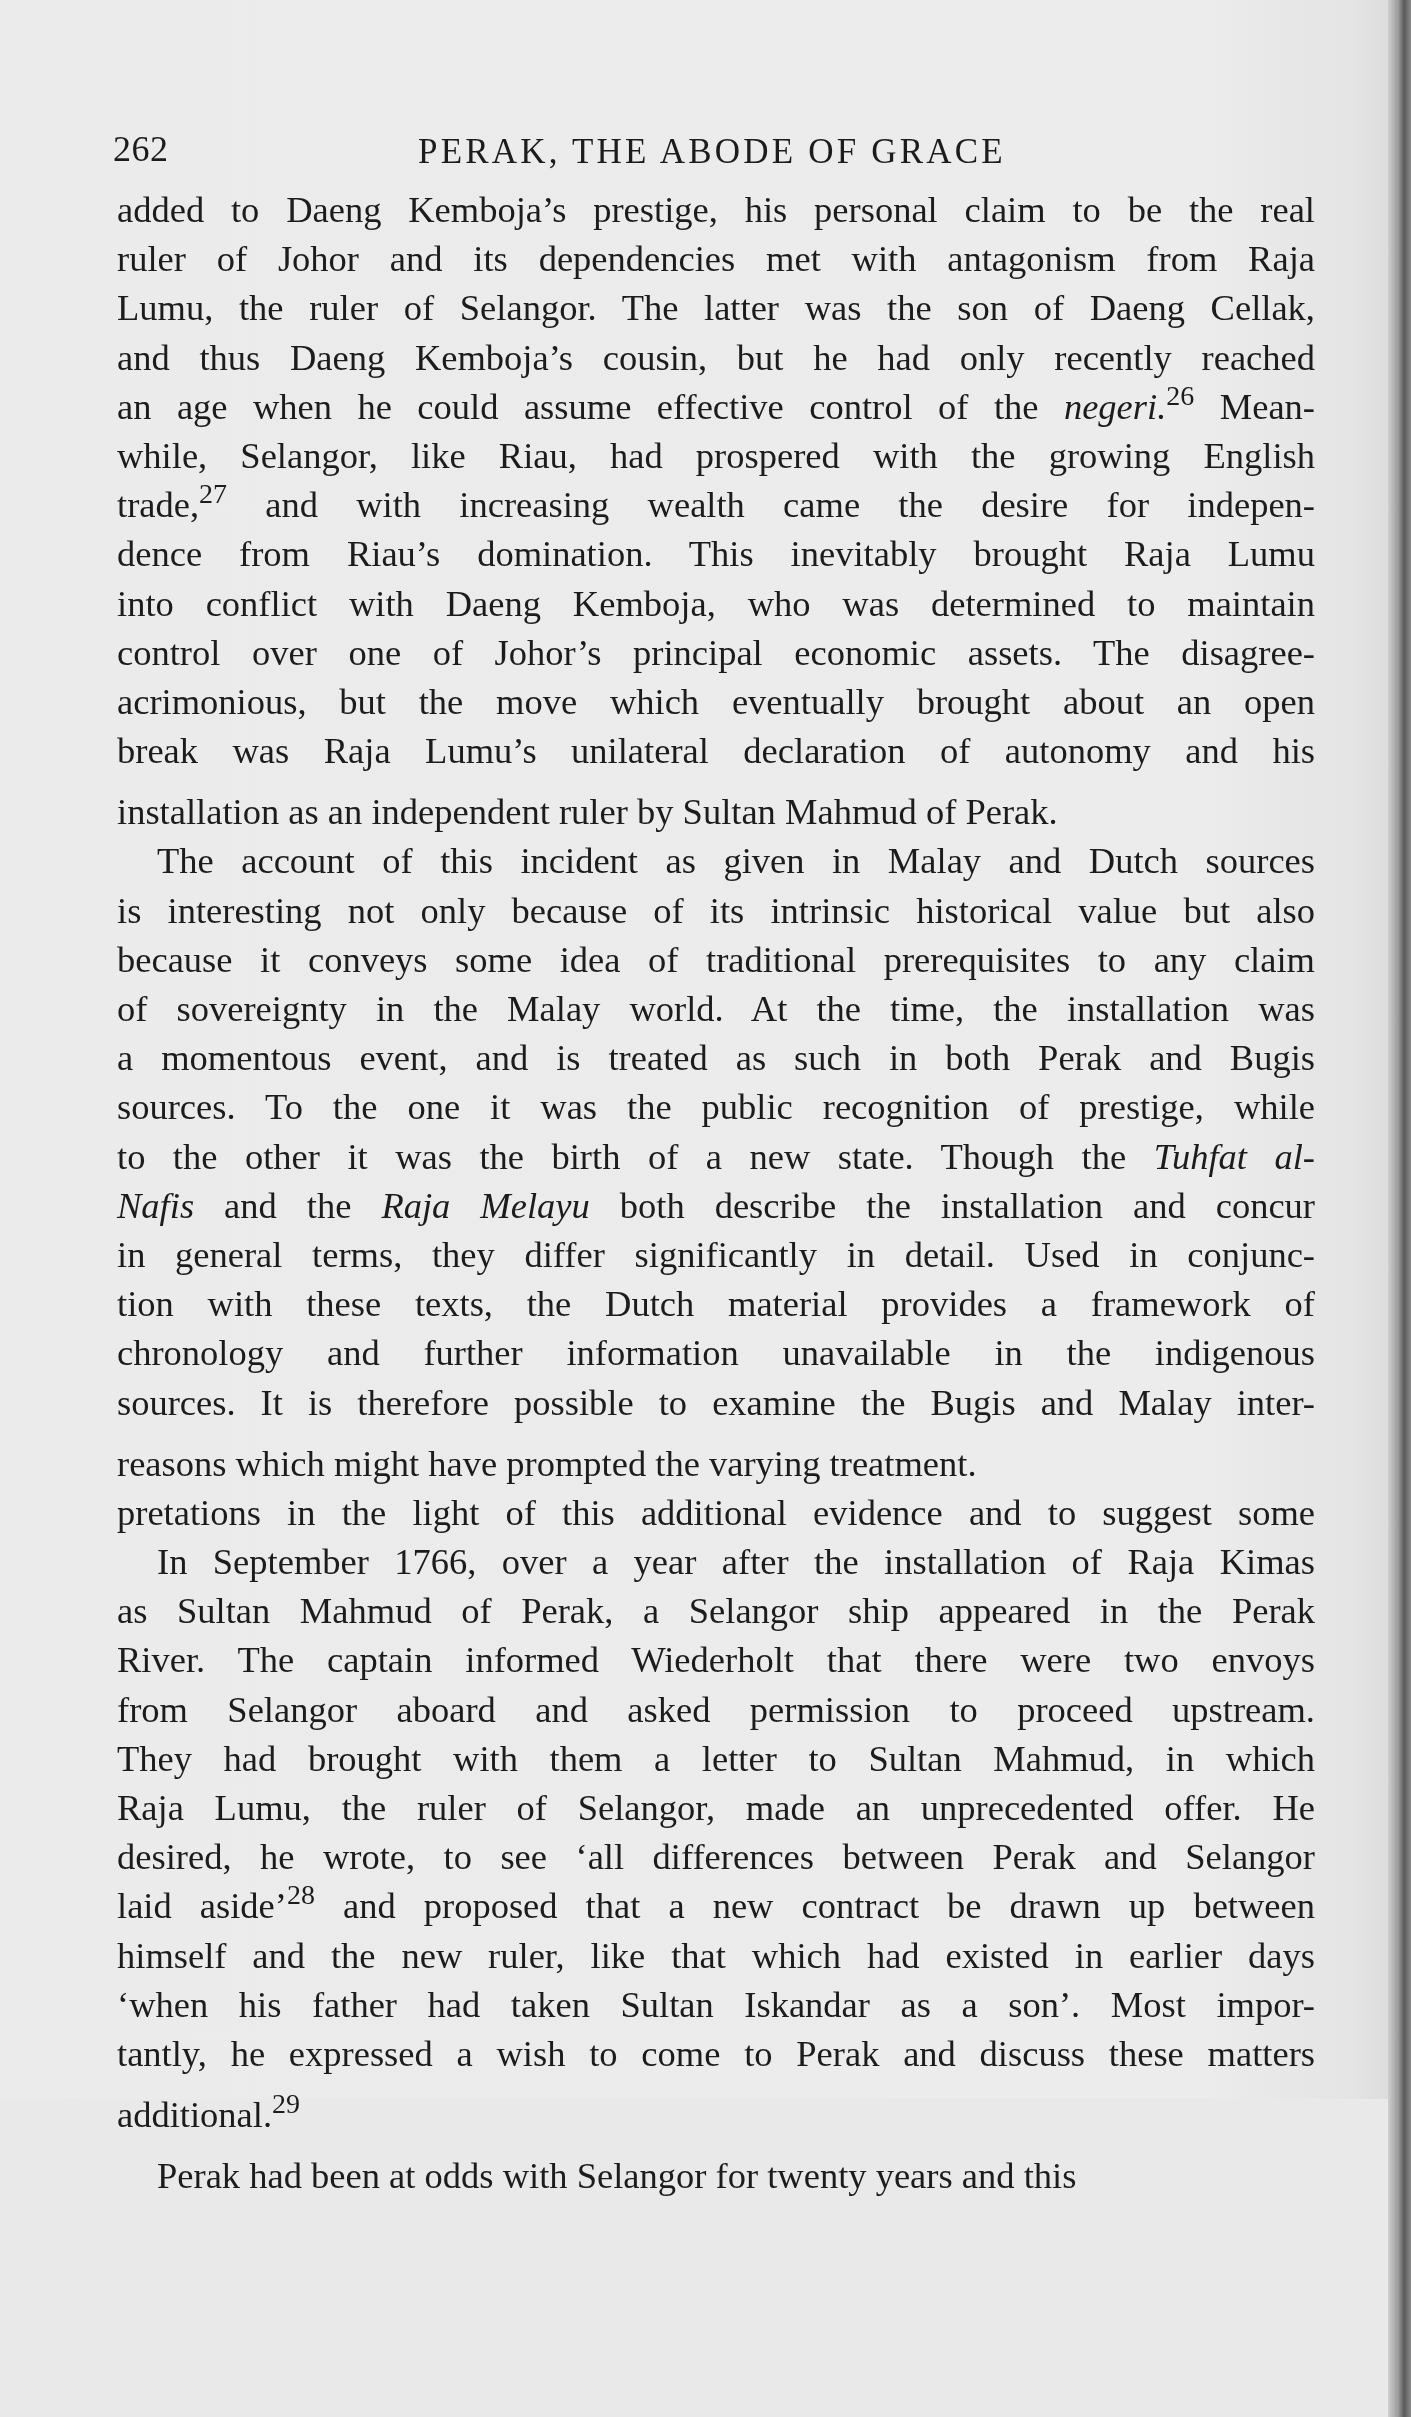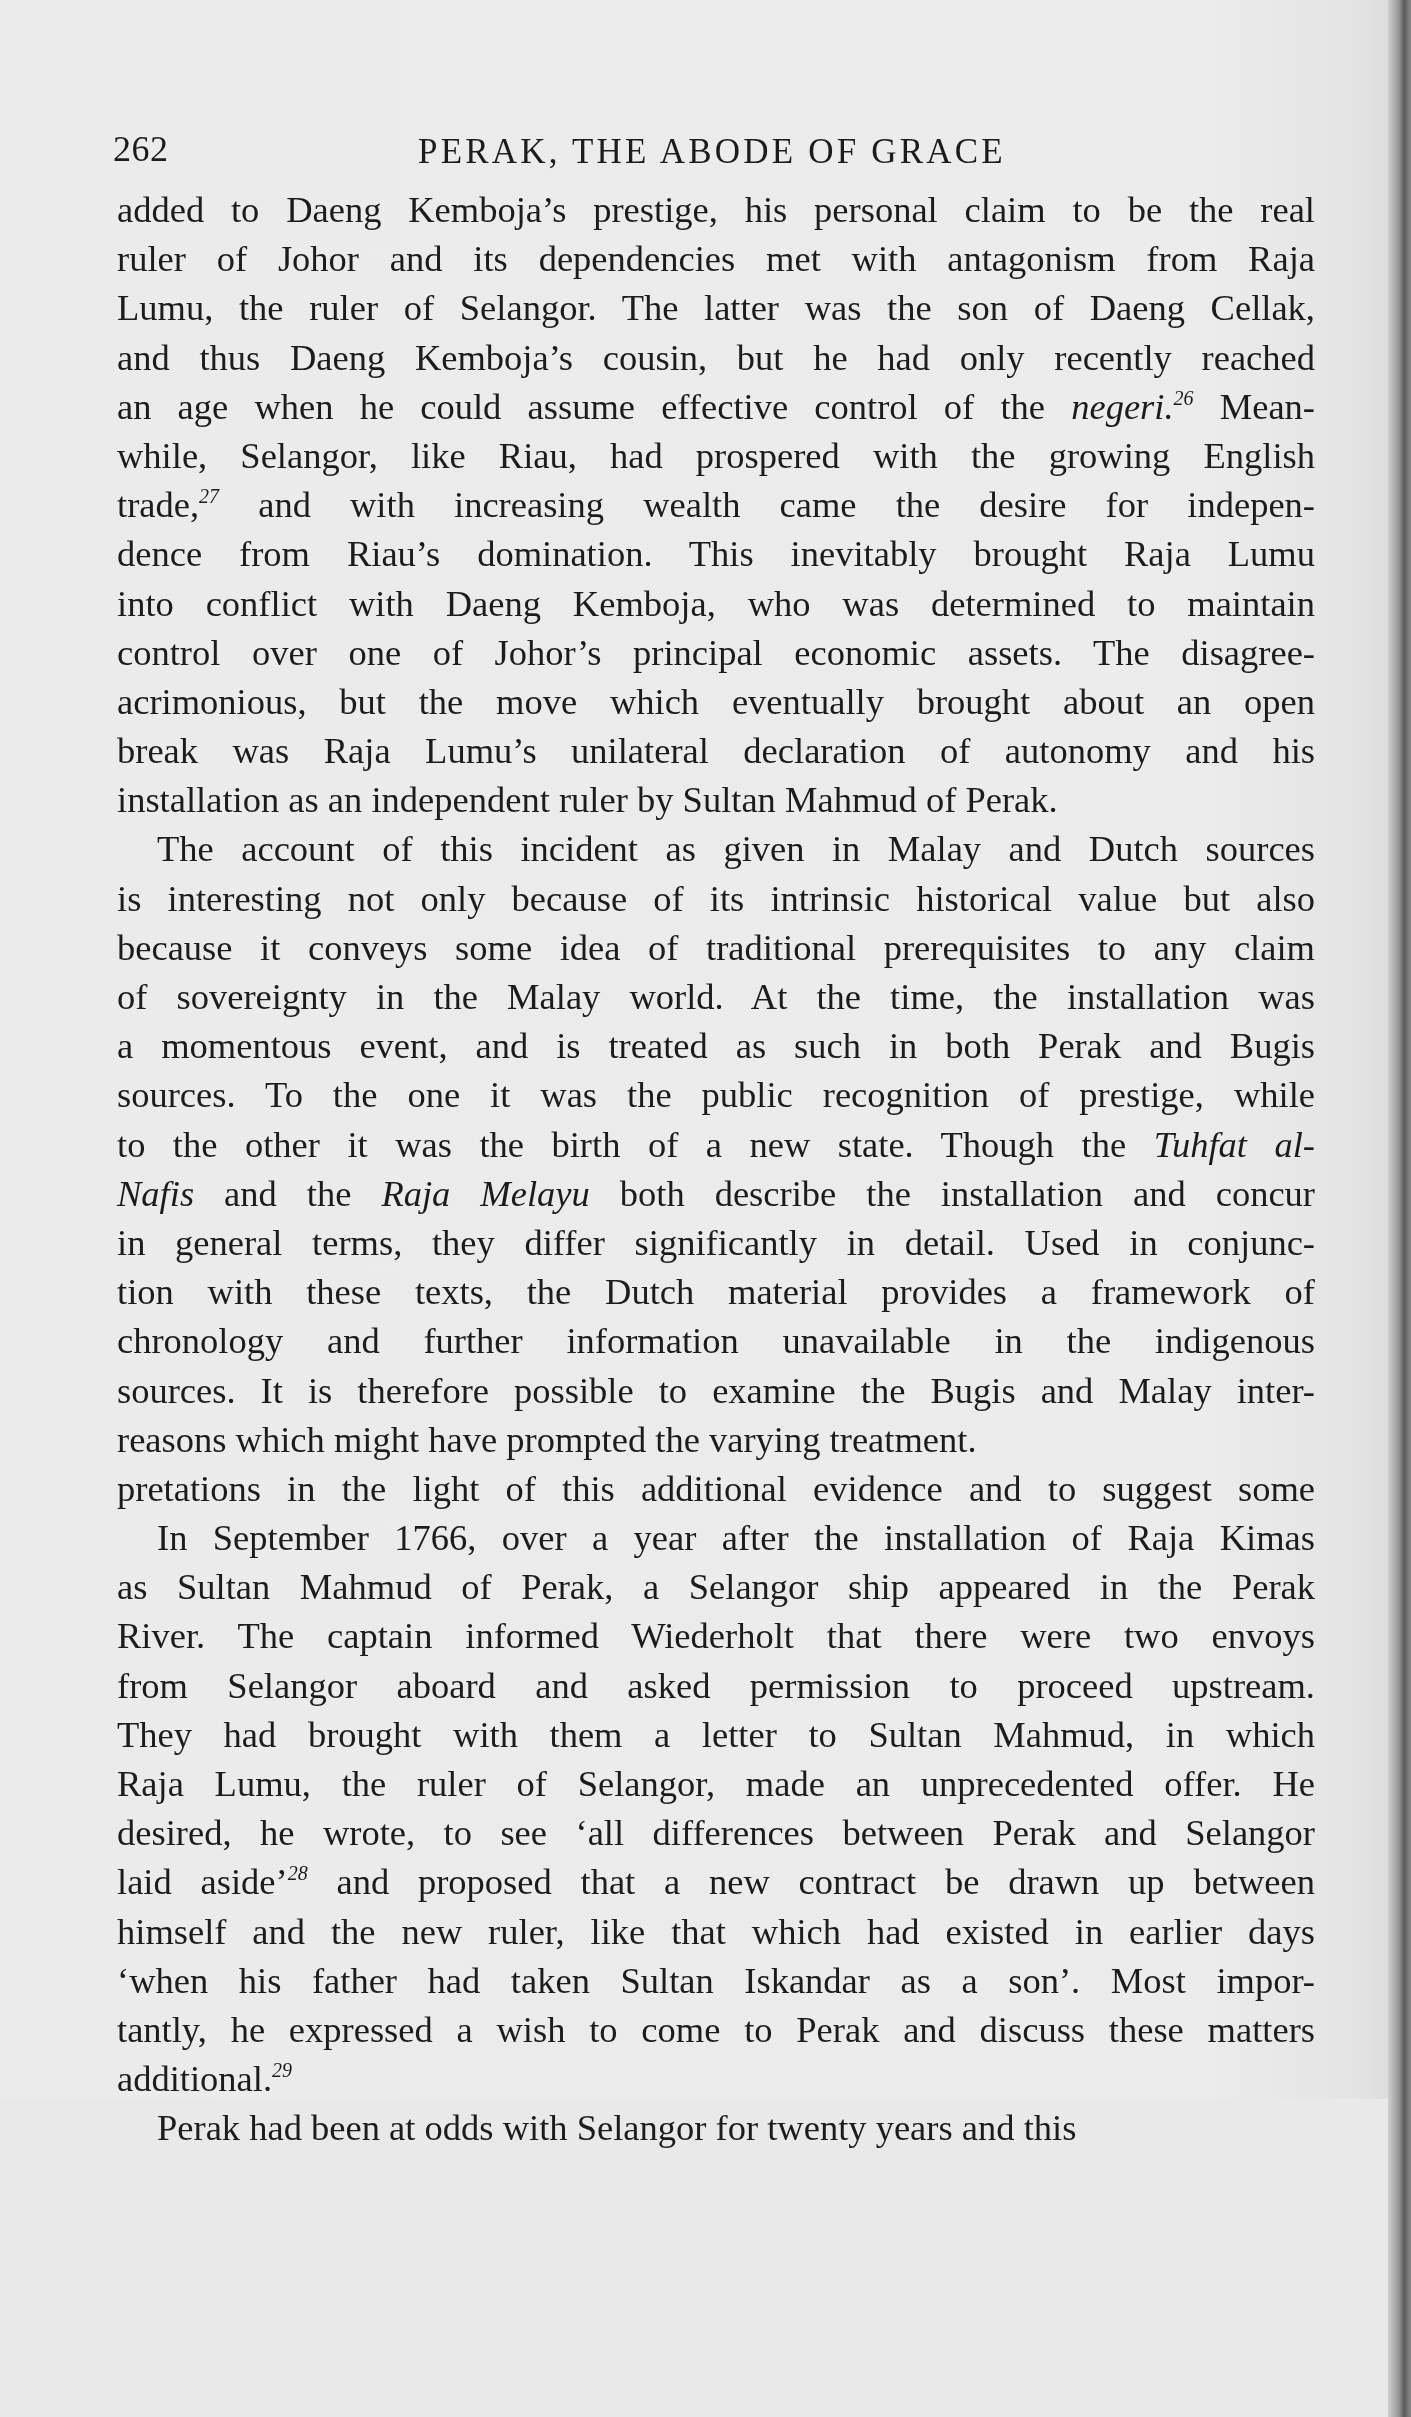--- a/index.html
+++ b/index.html
@@ -48,23 +48,23 @@
     width: 1198px;
   }
   .line {
     height: 49.2px;
     font-size: 36.5px;
     line-height: 49.2px;
     white-space: nowrap;
     text-align: justify;
     text-align-last: justify;
   }
-  .line.last { text-align-last: left; }
+  .line.last { text-align-last: left; margin-top: 12px; }
   .line.indent { padding-left: 40px; }
-  sup { font-size: 20px; line-height: 0; vertical-align: 14px; font-style: italic; }
+  sup { font-size: 28px; line-height: 0; vertical-align: 14px; }
   i { font-style: italic; }
 </style>
 </head>
 <body>
 
 <div class="page">
   <div class="running-head">
     <span class="page-number">262</span>
     <span class="running-title">PERAK, THE ABODE OF GRACE</span>
   </div>

